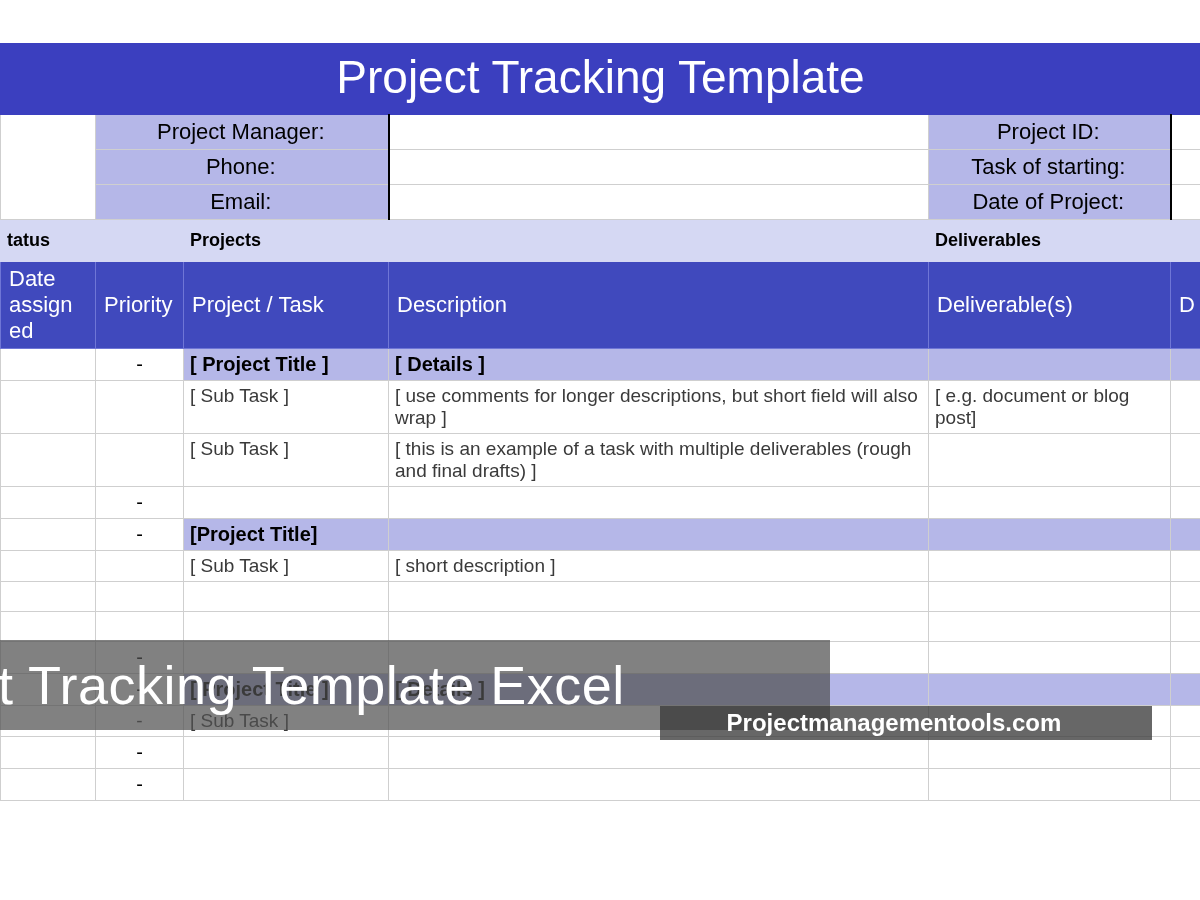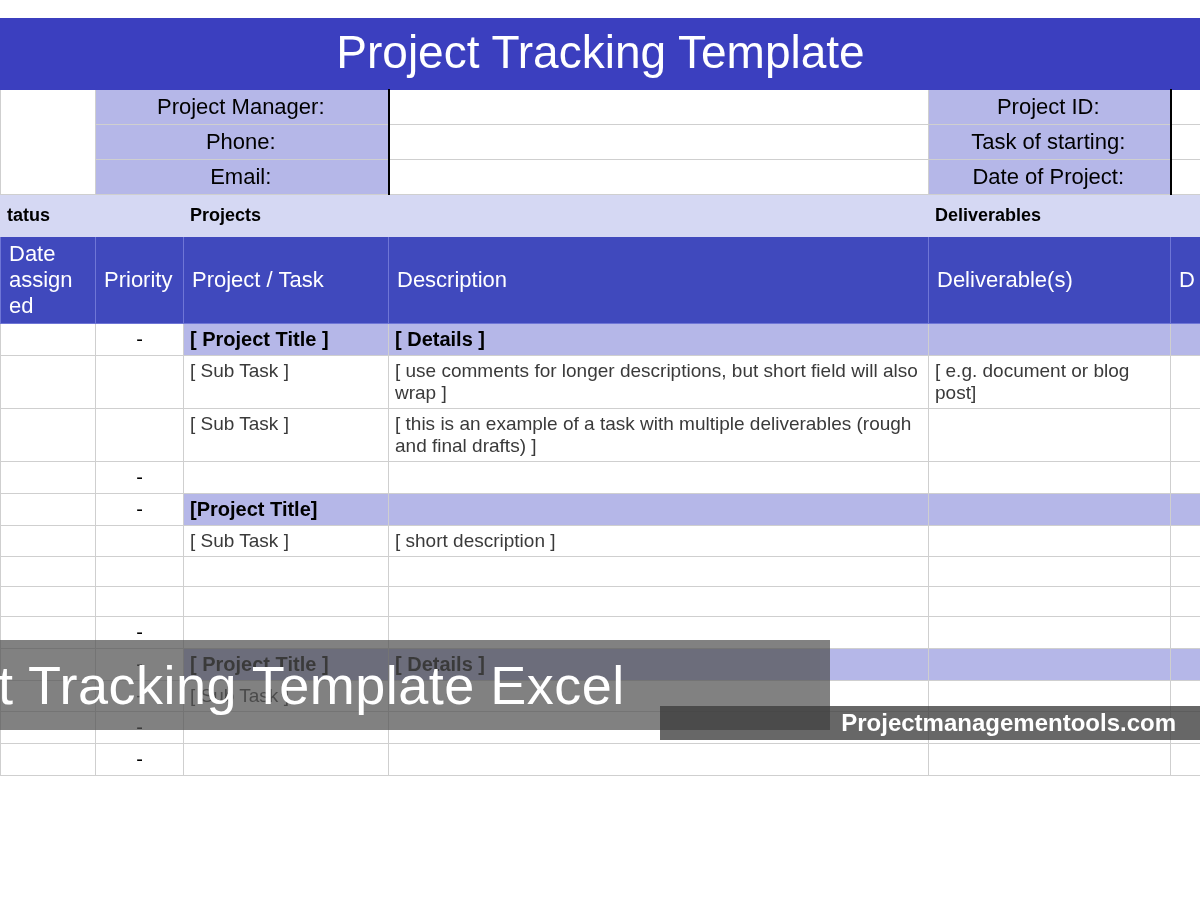--- a/index.html
+++ b/index.html
@@ -9,21 +9,21 @@
     width: 1200px;
     height: 900px;
     font-family: Arial, Helvetica, sans-serif;
     background: #ffffff;
     overflow: hidden;
     position: relative;
   }
   .sheet {
     position: absolute;
     left: 0;
-    top: 18px;
+    top: 43px;
     width: 1055px;
   }
   table {
     border-collapse: collapse;
     width: 100%;
     table-layout: fixed;
   }
   td, th {
     border: 1px solid #cfcfcf;
     font-size: 20px;
@@ -125,25 +125,25 @@
     width: 900px;
     height: 90px;
     line-height: 90px;
     background: rgba(80,80,80,0.72);
     padding-left: 10px;
     letter-spacing: 0.5px;
   }
   .wm-small {
     left: 660px;
     top: 706px;
-    width: 540px;
+    width: 492px;
     height: 34px;
     background: rgba(60,60,60,0.78);
     font-size: 24px;
-    text-align: right;
+    text-align: center;
     padding: 3px 24px 3px 0;
     font-weight: bold;
   }
 </style>
 </head>
 <body>
 
 <div class="sheet">
 <table>
   <colgroup>

